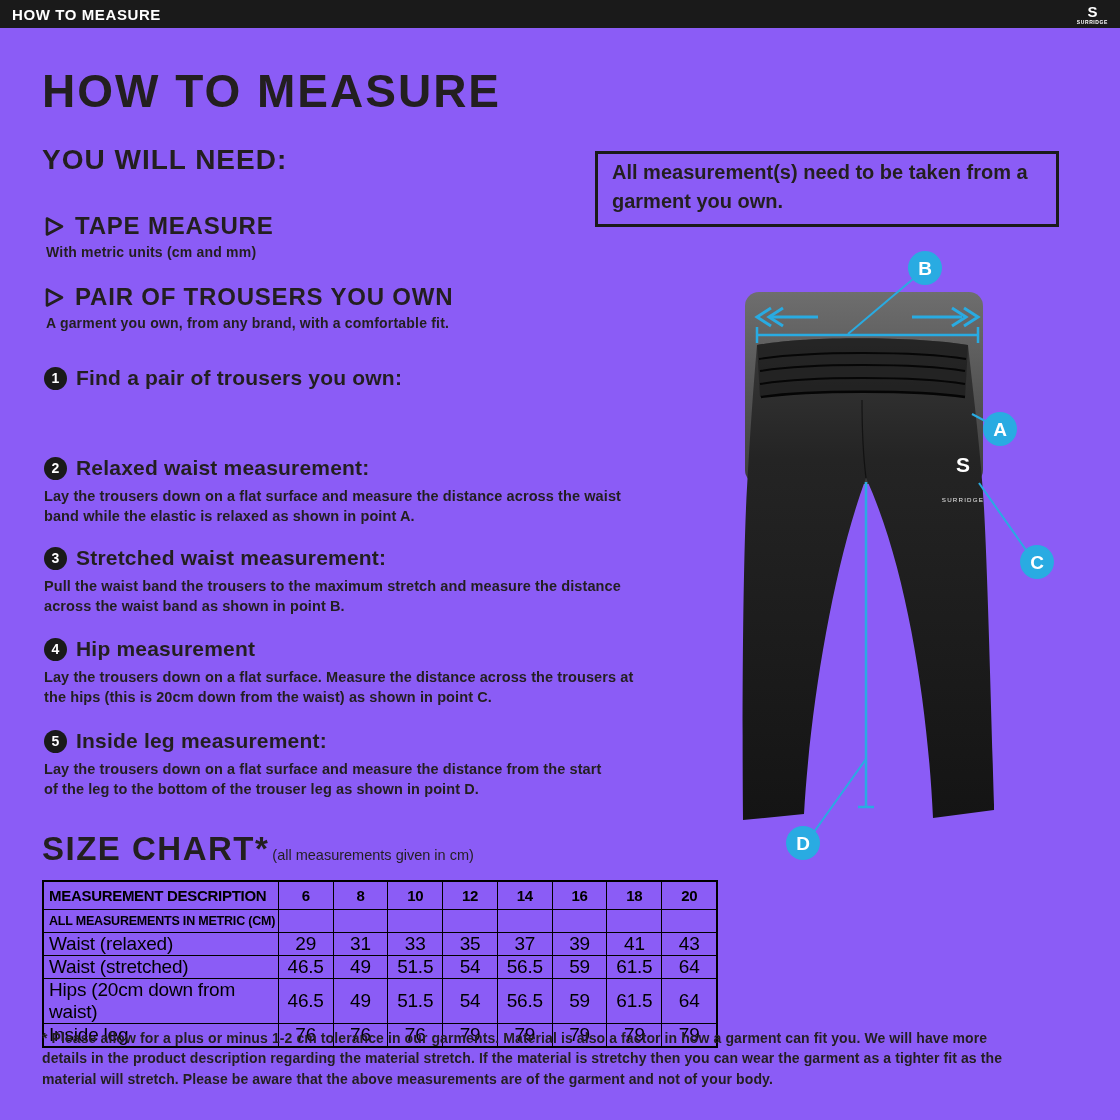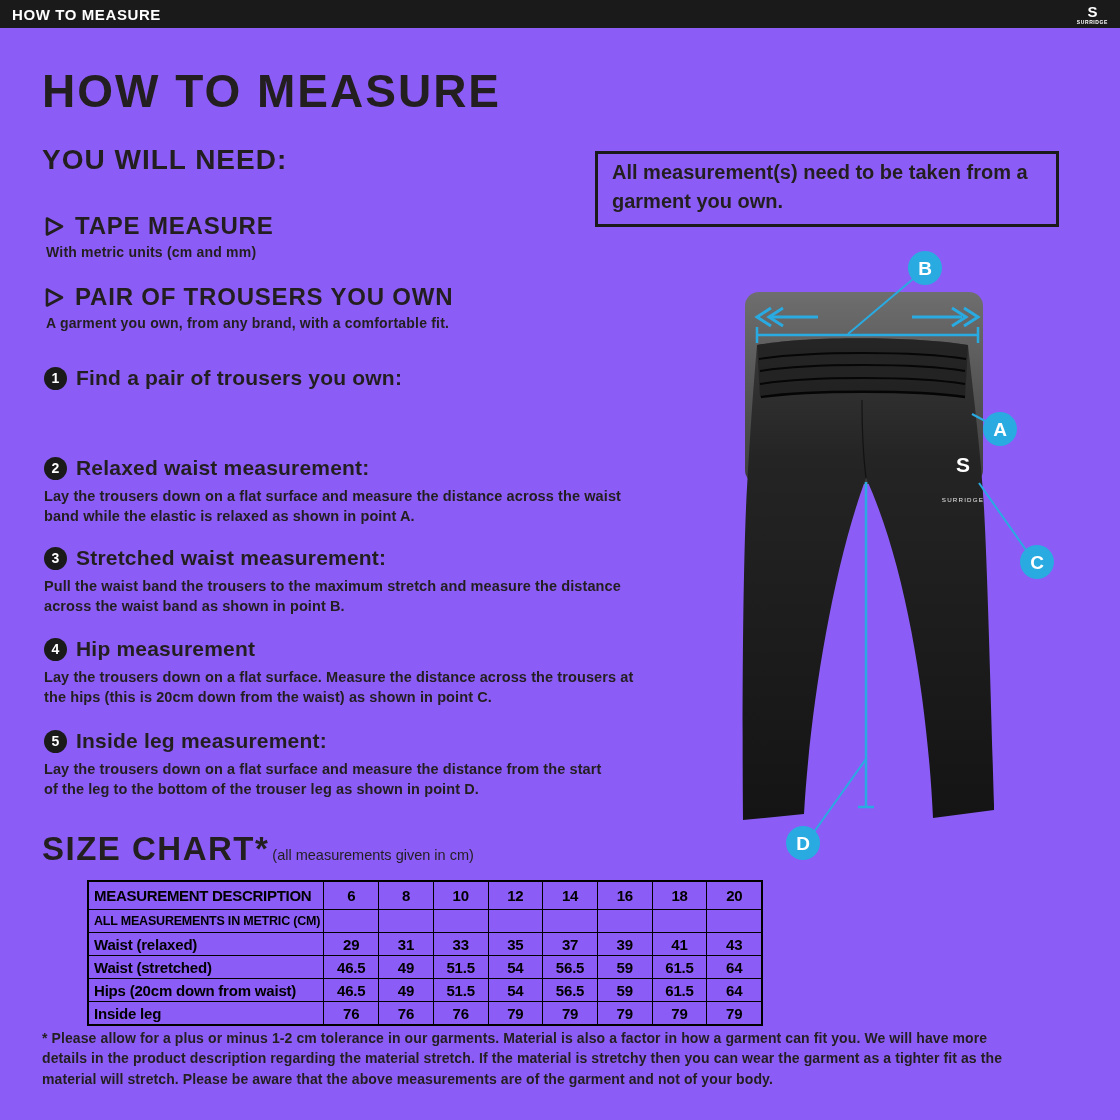--- a/index.html
+++ b/index.html
@@ -29,27 +29,27 @@
   .step-body{font-size:14.5px;font-weight:bold;line-height:1.4;margin-top:6px;max-width:600px;letter-spacing:.1px;}
 
   .note{position:absolute;left:595px;top:151px;width:464px;height:76px;border:3px solid #1a1a1a;
     box-sizing:border-box;padding:4px 14px;font-size:20px;font-weight:bold;line-height:1.45;}
 
   .sc-head{position:absolute;left:42px;top:830px;display:flex;align-items:baseline;gap:3px;}
   .sc-title{font-size:33px;font-weight:bold;letter-spacing:1.5px;}
   .sc-sub{font-size:14.5px;font-weight:normal;}
 
   .tblwrap{position:absolute;left:42px;top:880px;}
-  table.tbl{border-collapse:collapse;width:676px;color:#000;border:2px solid #000;margin-left:45px;}
+  table.tbl{border-collapse:collapse;width:676px;color:#000;border:2px solid #000;}
   .tbl th,.tbl td{border:1px solid #000;padding:0;}
   .tbl .c-label{width:234px;text-align:left;padding-left:5px;}
   .tbl .c-size{width:55px;text-align:center;}
   .row-head th{height:27px;font-size:15px;font-weight:bold;letter-spacing:-.3px;}
   .row-metric td{height:22px;font-size:12.5px;font-weight:bold;letter-spacing:-.2px;}
-  .row-data td{height:22px;font-size:15px;font-weight:bold;letter-spacing:-.2px;}
+  .row-data td{height:22px;font-size:19px;font-weight:normal;letter-spacing:-.2px;}
 
   .foot{position:absolute;left:42px;top:1028px;width:992px;font-size:14px;font-weight:bold;
     line-height:1.45;letter-spacing:.1px;}
 
   .diagram{position:absolute;left:740px;top:240px;width:330px;height:650px;}
 </style>
 </head>
 <body>
 
 <div id="canvas">

